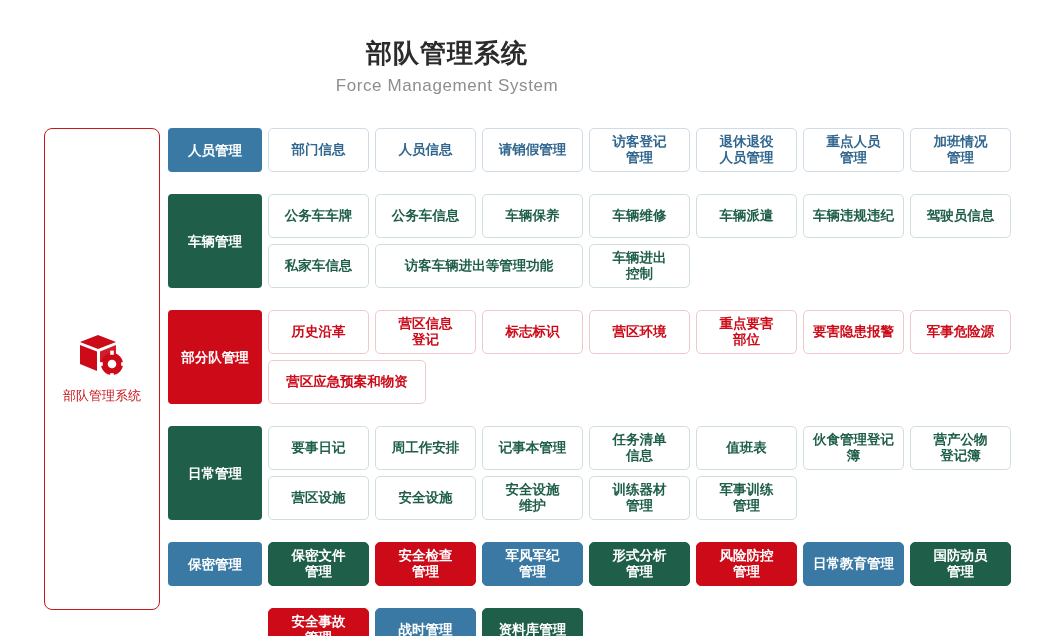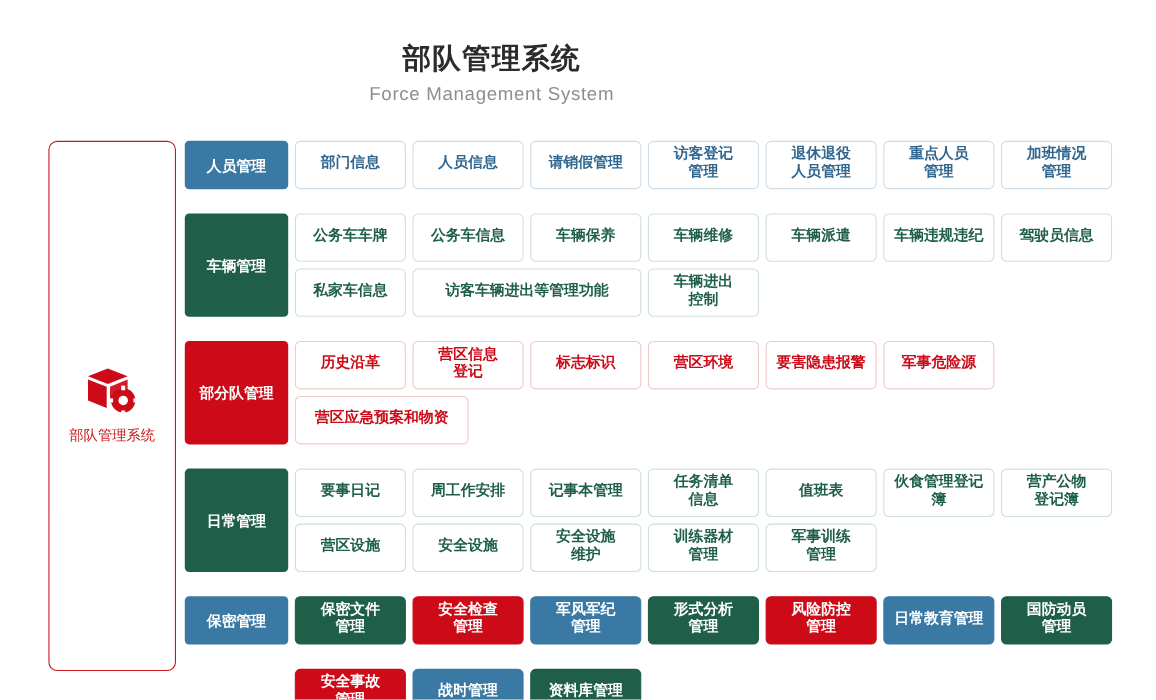--- a/index.html
+++ b/index.html
@@ -106,21 +106,20 @@
   }
 
   .group-rows {
     flex: 1 1 auto;
     display: flex;
     flex-direction: column;
   }
 
   .row {
     display: flex;
-    font-family: Liberation Mono, monospace;
   }
   .row + .row { margin-top: 6px; }
 
   .cell {
     height: 44px;
     border-radius: 5px;
     border: 1px solid #d8dde0;
     background: #ffffff;
     font-size: 13.5px;
     font-weight: bold;
@@ -223,20 +222,21 @@
           </div>
         </div>
         <div class="group theme-red">
           <div class="group-label">部分队管理</div>
           <div class="group-rows">
             <div class="row">
               <div class="cell">历史沿革</div>
               <div class="cell">营区信息<br>登记</div>
               <div class="cell">标志标识</div>
               <div class="cell">营区环境</div>
+              <div class="cell">重点要害<br>部位</div>
               <div class="cell">要害隐患报警</div>
               <div class="cell">军事危险源</div>
             </div>
             <div class="row">
               <div class="cell span15">营区应急预案和物资</div>
             </div>
           </div>
         </div>
         <div class="group theme-green">
           <div class="group-label">日常管理</div>

